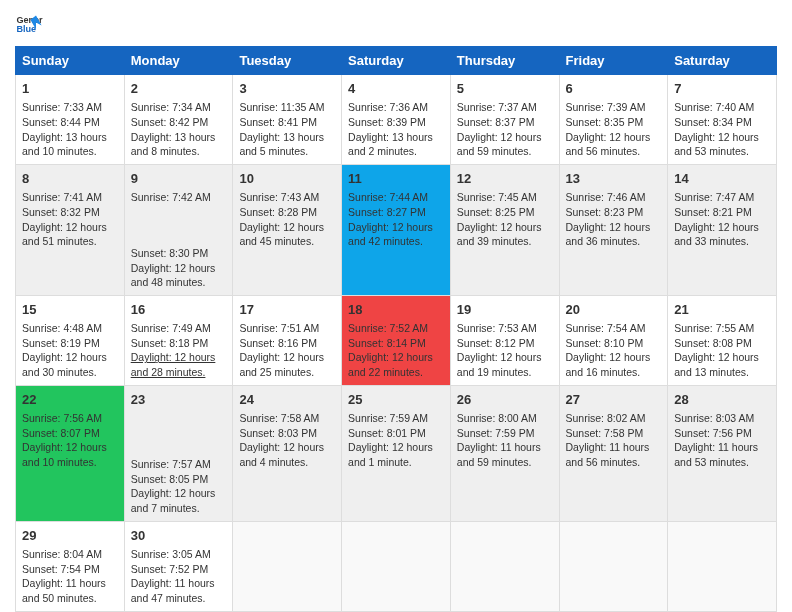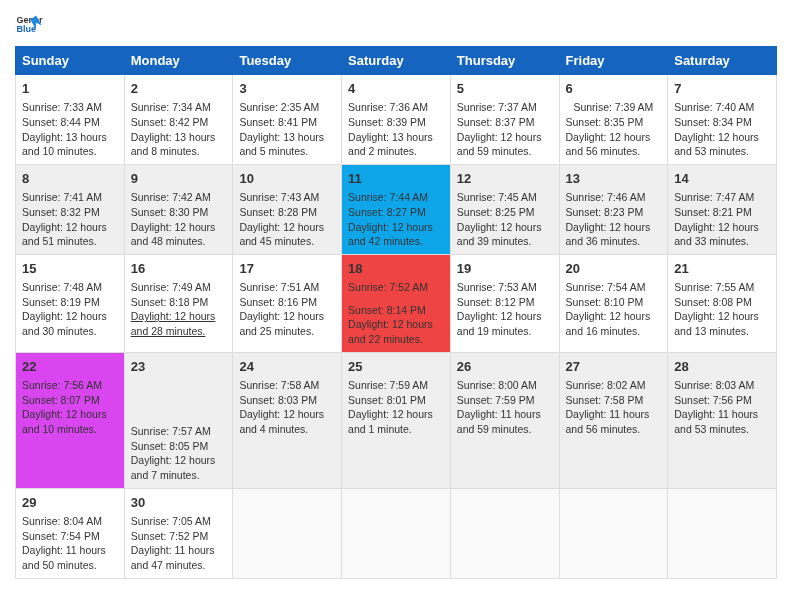--- a/index.html
+++ b/index.html
@@ -113,60 +113,60 @@
           <span style="display: block;">Daylight: 13 hours and 10 minutes.</span>
         </td>
         <td style="background: rgb(255, 255, 255);">
           <span class="day-num">2</span>
           <span style="display: block;">Sunrise: 7:34 AM</span>
           <span style="display: block;">Sunset: 8:42 PM</span>
           <span style="display: block;">Daylight: 13 hours and 8 minutes.</span>
         </td>
         <td style="background: rgb(255, 255, 255);">
           <span class="day-num">3</span>
-          <span style="display: block;">Sunrise: 2:35 AM</span>
+          <span style="display: block;">Sunrise: 11:35 AM</span>
           <span style="display: block;">Sunset: 8:41 PM</span>
           <span style="display: block;">Daylight: 13 hours and 5 minutes.</span>
         </td>
         <td style="background: rgb(255, 255, 255);">
           <span class="day-num">4</span>
           <span style="display: block;">Sunrise: 7:36 AM</span>
           <span style="display: block;">Sunset: 8:39 PM</span>
           <span style="display: block;">Daylight: 13 hours and 2 minutes.</span>
         </td>
         <td style="background: rgb(255, 255, 255);">
           <span class="day-num">5</span>
           <span style="display: block;">Sunrise: 7:37 AM</span>
           <span style="display: block;">Sunset: 8:37 PM</span>
           <span style="display: block;">Daylight: 12 hours and 59 minutes.</span>
         </td>
         <td style="background: rgb(255, 255, 255);">
           <span class="day-num">6</span>
-          <span style="display: block; text-align: center;">Sunrise: 7:39 AM</span>
+          <span style="display: block;">Sunrise: 7:39 AM</span>
           <span style="display: block;">Sunset: 8:35 PM</span>
           <span style="display: block;">Daylight: 12 hours and 56 minutes.</span>
         </td>
         <td style="background: rgb(255, 255, 255);">
           <span class="day-num">7</span>
           <span style="display: block;">Sunrise: 7:40 AM</span>
           <span style="display: block;">Sunset: 8:34 PM</span>
           <span style="display: block;">Daylight: 12 hours and 53 minutes.</span>
         </td>
       </tr>
       <tr>
         <td style="background: rgb(239, 239, 239);">
           <span class="day-num">8</span>
           <span style="display: block;">Sunrise: 7:41 AM</span>
           <span style="display: block;">Sunset: 8:32 PM</span>
           <span style="display: block;">Daylight: 12 hours and 51 minutes.</span>
         </td>
         <td style="background: rgb(239, 239, 239);">
           <span class="day-num">9</span>
           <span style="display: block;">Sunrise: 7:42 AM</span>
-          <span style="display: block;">Sunset: 8:30 PM</span>
+          <span style="display: block; margin-top: 41px;">Sunset: 8:30 PM</span>
           <span style="display: block;">Daylight: 12 hours and 48 minutes.</span>
         </td>
         <td style="background: rgb(239, 239, 239);">
           <span class="day-num">10</span>
           <span style="display: block;">Sunrise: 7:43 AM</span>
           <span style="display: block;">Sunset: 8:28 PM</span>
           <span style="display: block;">Daylight: 12 hours and 45 minutes.</span>
         </td>
         <td style="background: #0ea5e9;">
           <span class="day-num">11</span>
@@ -189,40 +189,40 @@
         <td style="background: rgb(239, 239, 239);">
           <span class="day-num">14</span>
           <span style="display: block;">Sunrise: 7:47 AM</span>
           <span style="display: block;">Sunset: 8:21 PM</span>
           <span style="display: block;">Daylight: 12 hours and 33 minutes.</span>
         </td>
       </tr>
       <tr>
         <td style="background: rgb(255, 255, 255);">
           <span class="day-num">15</span>
-          <span style="display: block;">Sunrise: 7:48 AM</span>
+          <span style="display: block;">Sunrise: 4:48 AM</span>
           <span style="display: block;">Sunset: 8:19 PM</span>
           <span style="display: block;">Daylight: 12 hours and 30 minutes.</span>
         </td>
         <td style="background: rgb(255, 255, 255);">
           <span class="day-num">16</span>
           <span style="display: block;">Sunrise: 7:49 AM</span>
           <span style="display: block;">Sunset: 8:18 PM</span>
           <span style="display: block; text-decoration: underline;">Daylight: 12 hours and 28 minutes.</span>
         </td>
         <td style="background: rgb(255, 255, 255);">
           <span class="day-num">17</span>
           <span style="display: block;">Sunrise: 7:51 AM</span>
           <span style="display: block;">Sunset: 8:16 PM</span>
           <span style="display: block;">Daylight: 12 hours and 25 minutes.</span>
         </td>
         <td style="background: #ef4444;">
           <span class="day-num">18</span>
           <span style="display: block;">Sunrise: 7:52 AM</span>
-          <span style="display: block; margin-top: 8px;">Sunset: 8:14 PM</span>
+          <span style="display: block;">Sunset: 8:14 PM</span>
           <span style="display: block;">Daylight: 12 hours and 22 minutes.</span>
         </td>
         <td style="background: rgb(255, 255, 255);">
           <span class="day-num">19</span>
           <span style="display: block;">Sunrise: 7:53 AM</span>
           <span style="display: block;">Sunset: 8:12 PM</span>
           <span style="display: block;">Daylight: 12 hours and 19 minutes.</span>
         </td>
         <td style="background: rgb(255, 255, 255);">
           <span class="day-num">20</span>
@@ -231,21 +231,21 @@
           <span style="display: block;">Daylight: 12 hours and 16 minutes.</span>
         </td>
         <td style="background: rgb(255, 255, 255);">
           <span class="day-num">21</span>
           <span style="display: block;">Sunrise: 7:55 AM</span>
           <span style="display: block;">Sunset: 8:08 PM</span>
           <span style="display: block;">Daylight: 12 hours and 13 minutes.</span>
         </td>
       </tr>
       <tr>
-        <td style="background: #d946ef; margin-top: 44px;">
+        <td style="background: #22c55e; margin-top: 44px;">
           <span class="day-num">22</span>
           <span style="display: block;">Sunrise: 7:56 AM</span>
           <span style="display: block;">Sunset: 8:07 PM</span>
           <span style="display: block;">Daylight: 12 hours and 10 minutes.</span>
         </td>
         <td style="background: rgb(239, 239, 239);">
           <span class="day-num">23</span>
           <span style="display: block; margin-top: 48px;">Sunrise: 7:57 AM</span>
           <span style="display: block;">Sunset: 8:05 PM</span>
           <span style="display: block;">Daylight: 12 hours and 7 minutes.</span>
@@ -283,21 +283,21 @@
       </tr>
       <tr>
         <td style="background: rgb(255, 255, 255);">
           <span class="day-num">29</span>
           <span style="display: block;">Sunrise: 8:04 AM</span>
           <span style="display: block;">Sunset: 7:54 PM</span>
           <span style="display: block;">Daylight: 11 hours and 50 minutes.</span>
         </td>
         <td style="background: rgb(255, 255, 255);">
           <span class="day-num">30</span>
-          <span style="display: block;">Sunrise: 7:05 AM</span>
+          <span style="display: block;">Sunrise: 3:05 AM</span>
           <span style="display: block;">Sunset: 7:52 PM</span>
           <span style="display: block;">Daylight: 11 hours and 47 minutes.</span>
         </td>
         <td class="empty-cell" style="background: rgb(255, 255, 255);"></td>
         <td class="empty-cell" style="background: rgb(255, 255, 255);"></td>
         <td class="empty-cell" style="background: rgb(255, 255, 255);"></td>
         <td class="empty-cell" style="background: rgb(255, 255, 255);"></td>
         <td class="empty-cell" style="background: rgb(255, 255, 255);"></td>
       </tr>
     </tbody>

